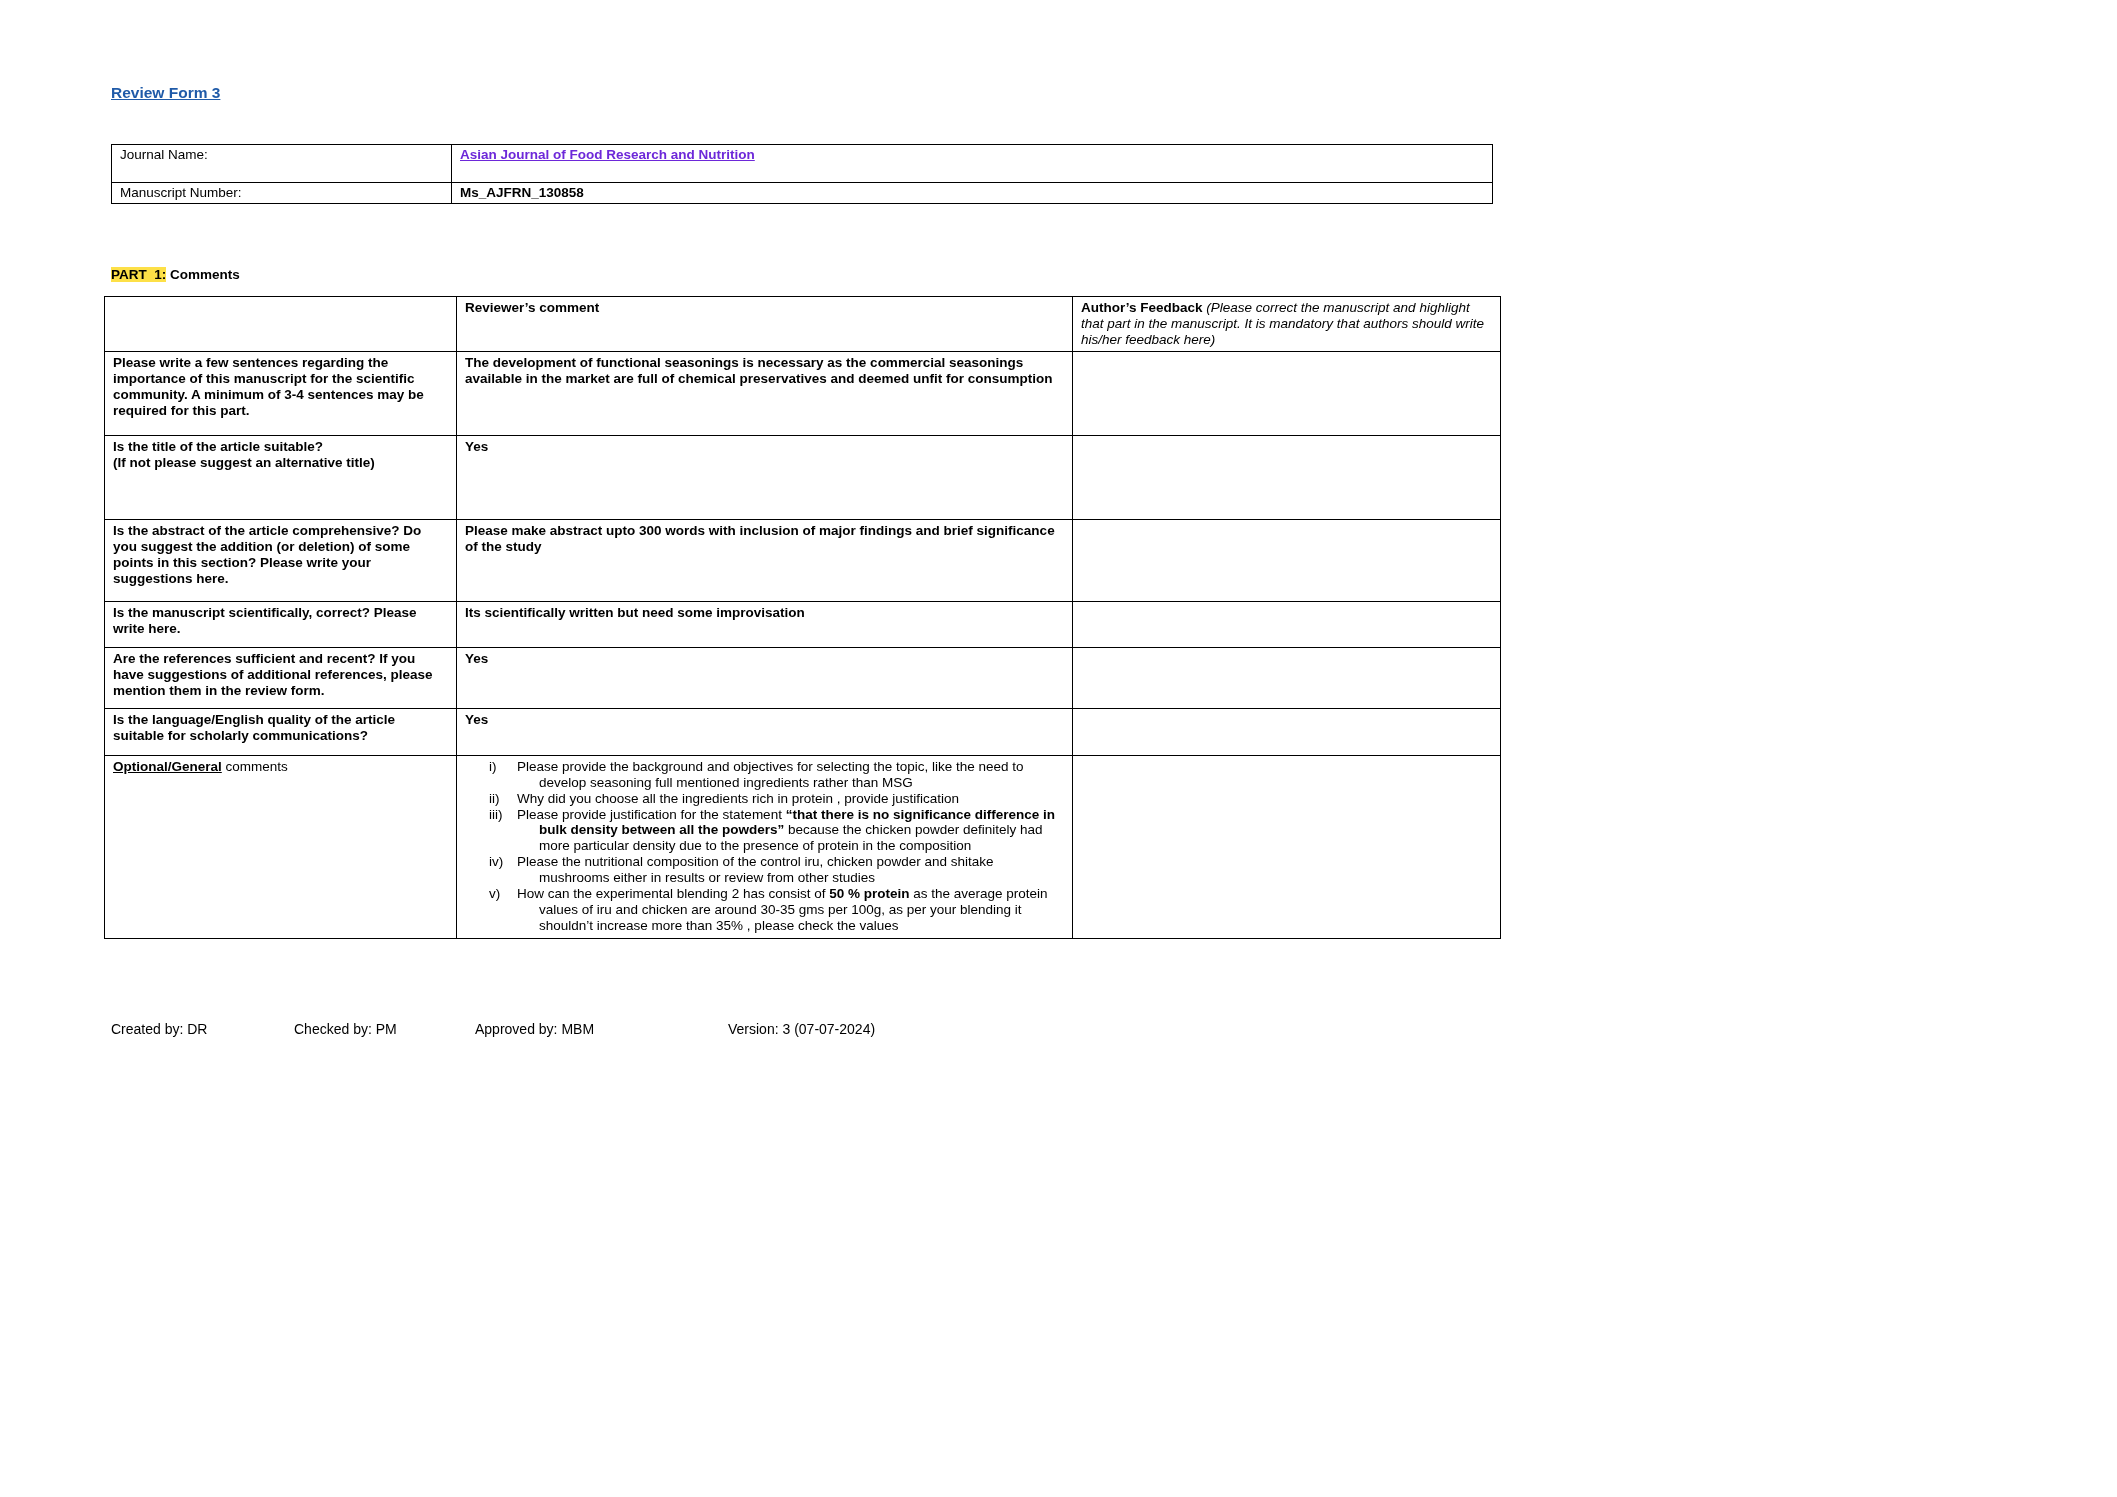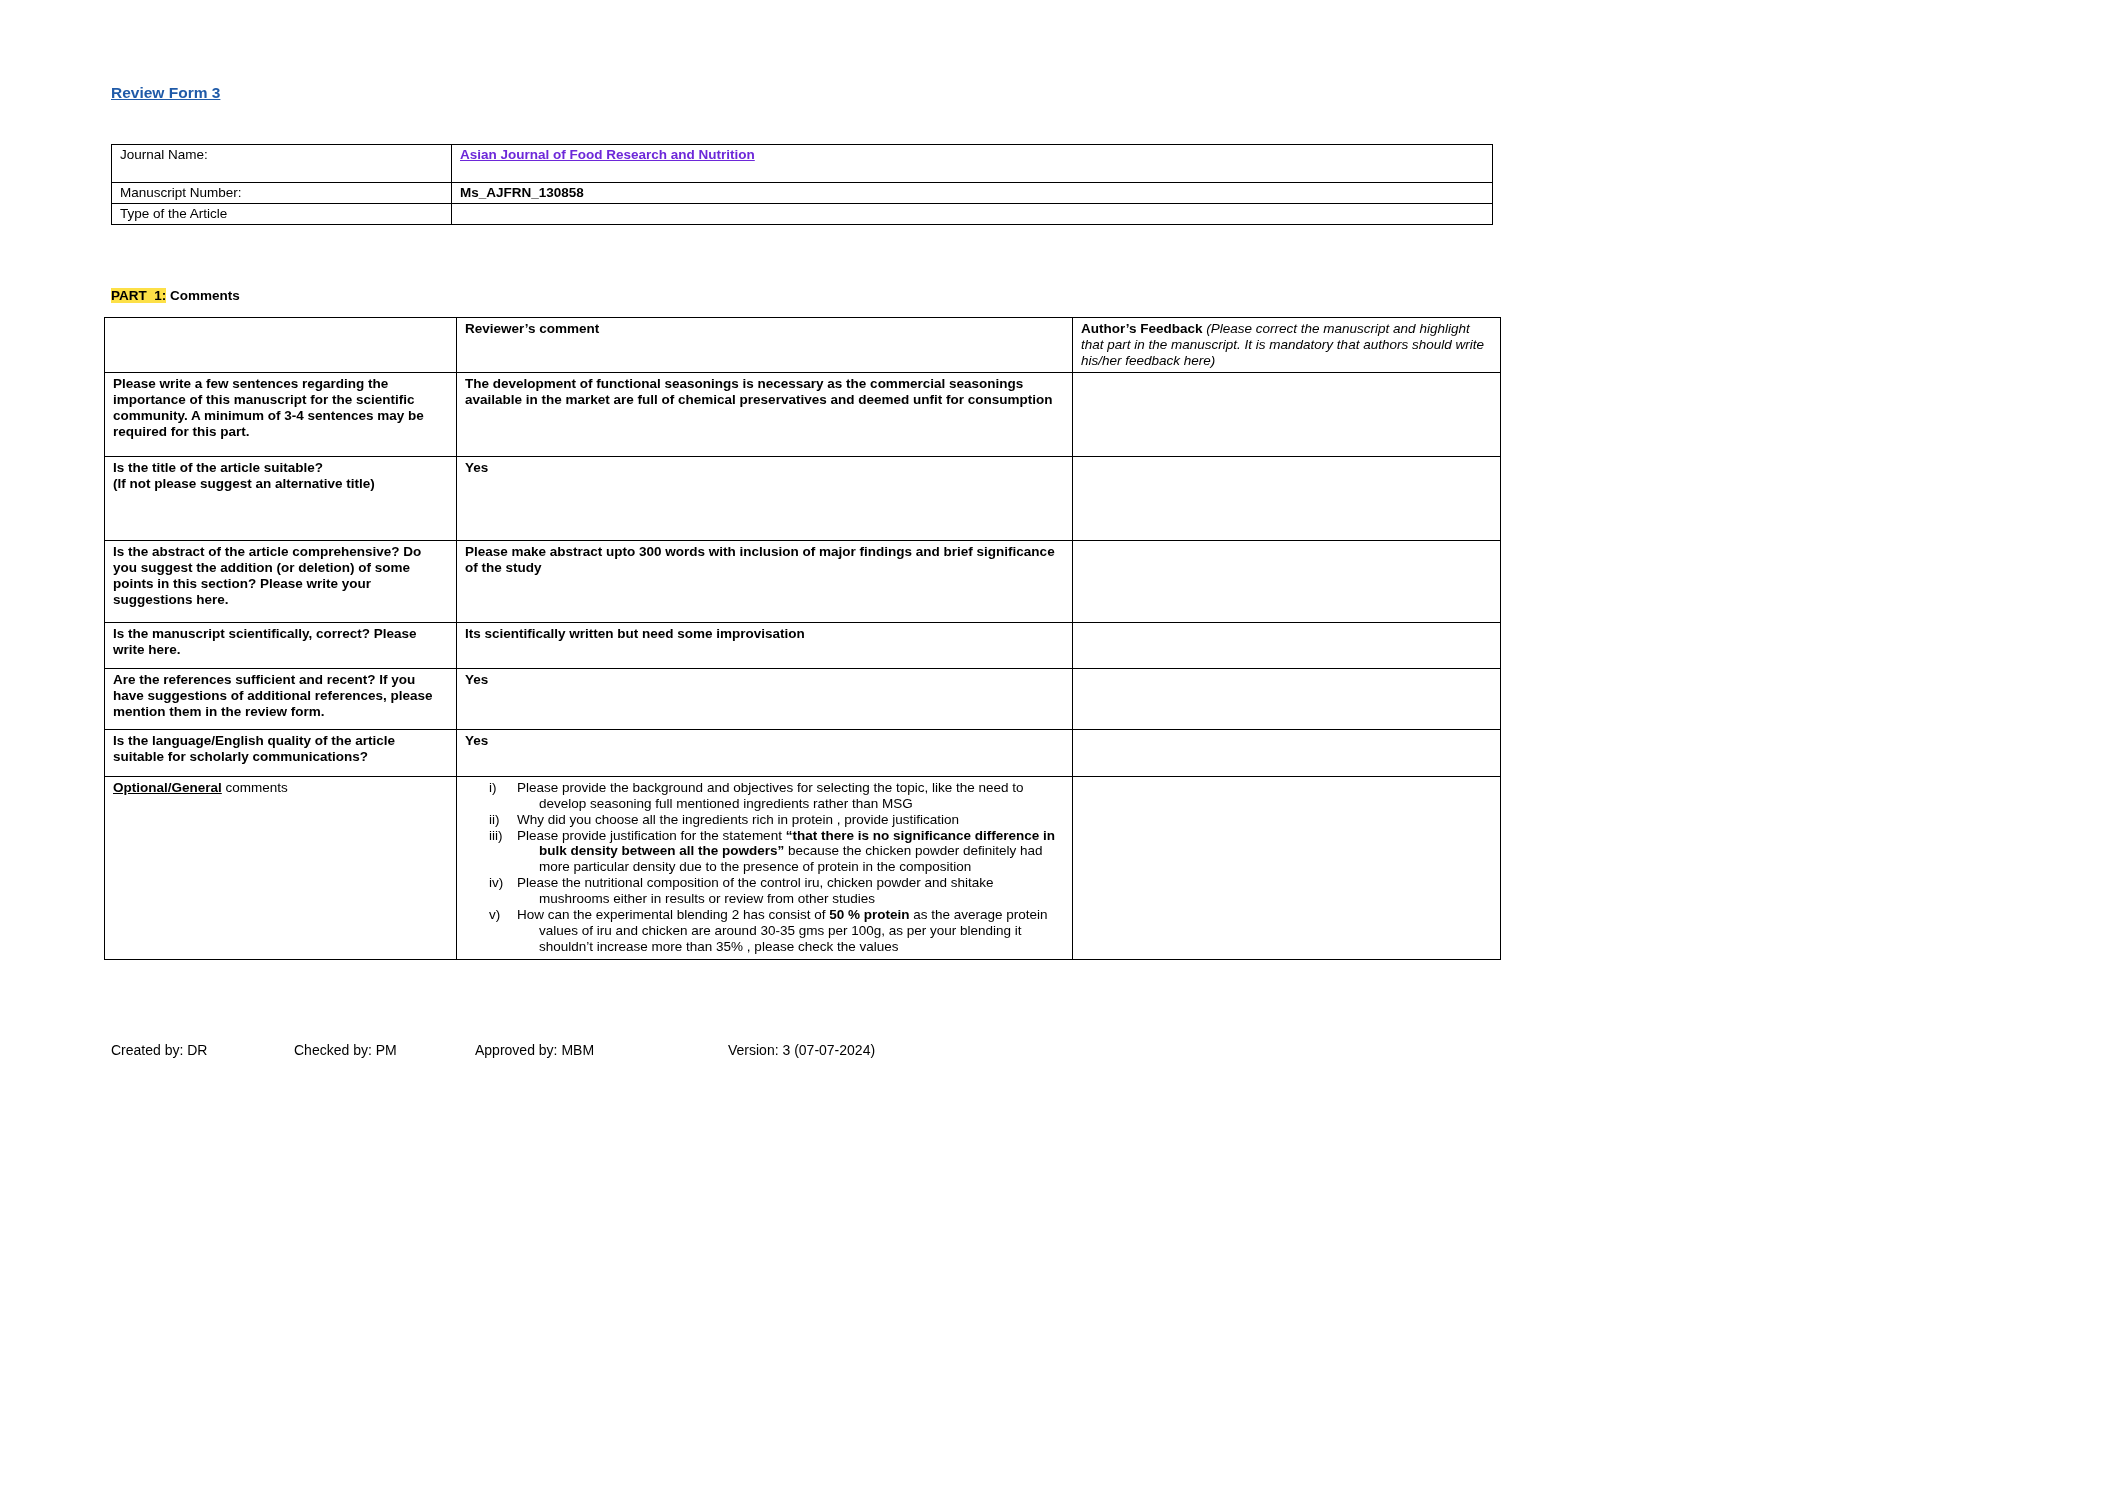--- a/index.html
+++ b/index.html
@@ -79,24 +79,20 @@
         <col>
       </colgroup>
     <tbody>
         <tr style="height:38px">
       <td><span>Journal Name:</span></td>
       <td><span class="journal-link">Asian Journal of Food Research and Nutrition</span></td>
     </tr>
     <tr style="height:21px">
       <td><span>Manuscript Number:</span></td>
       <td><span class="value">Ms_AJFRN_130858</span></td>
-    </tr>
-    <tr style="height:21px">
-      <td><span>Type of the Article</span></td>
-      <td><span class="value"></span></td>
     </tr>
   </tbody>
     </table>
 
   <div class="part-heading">
     <span class="hl">PART  1:</span><span> Comments</span>
   </div>
 
   <table class="comments-table">
     <colgroup>

